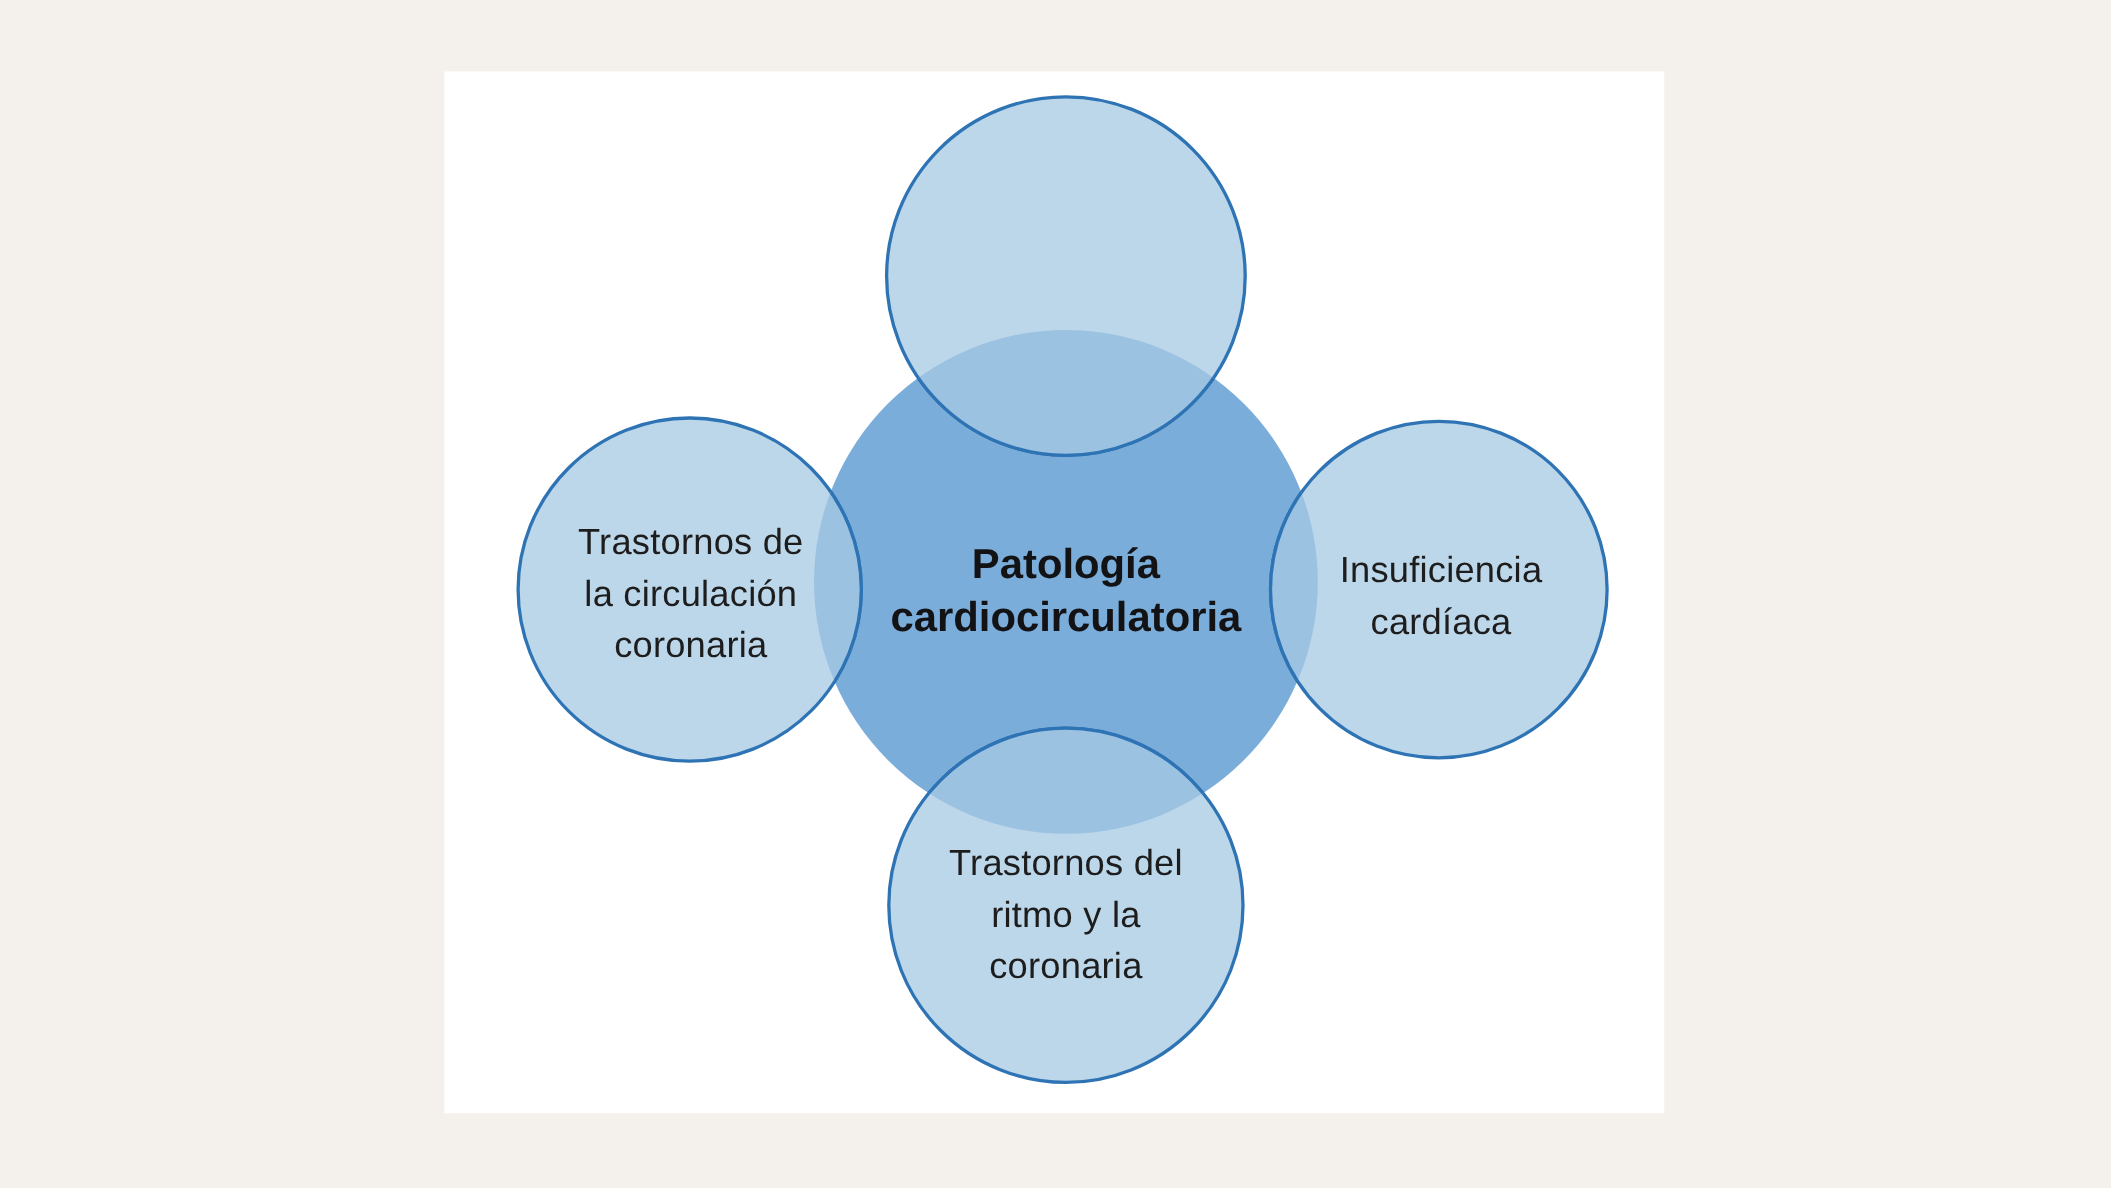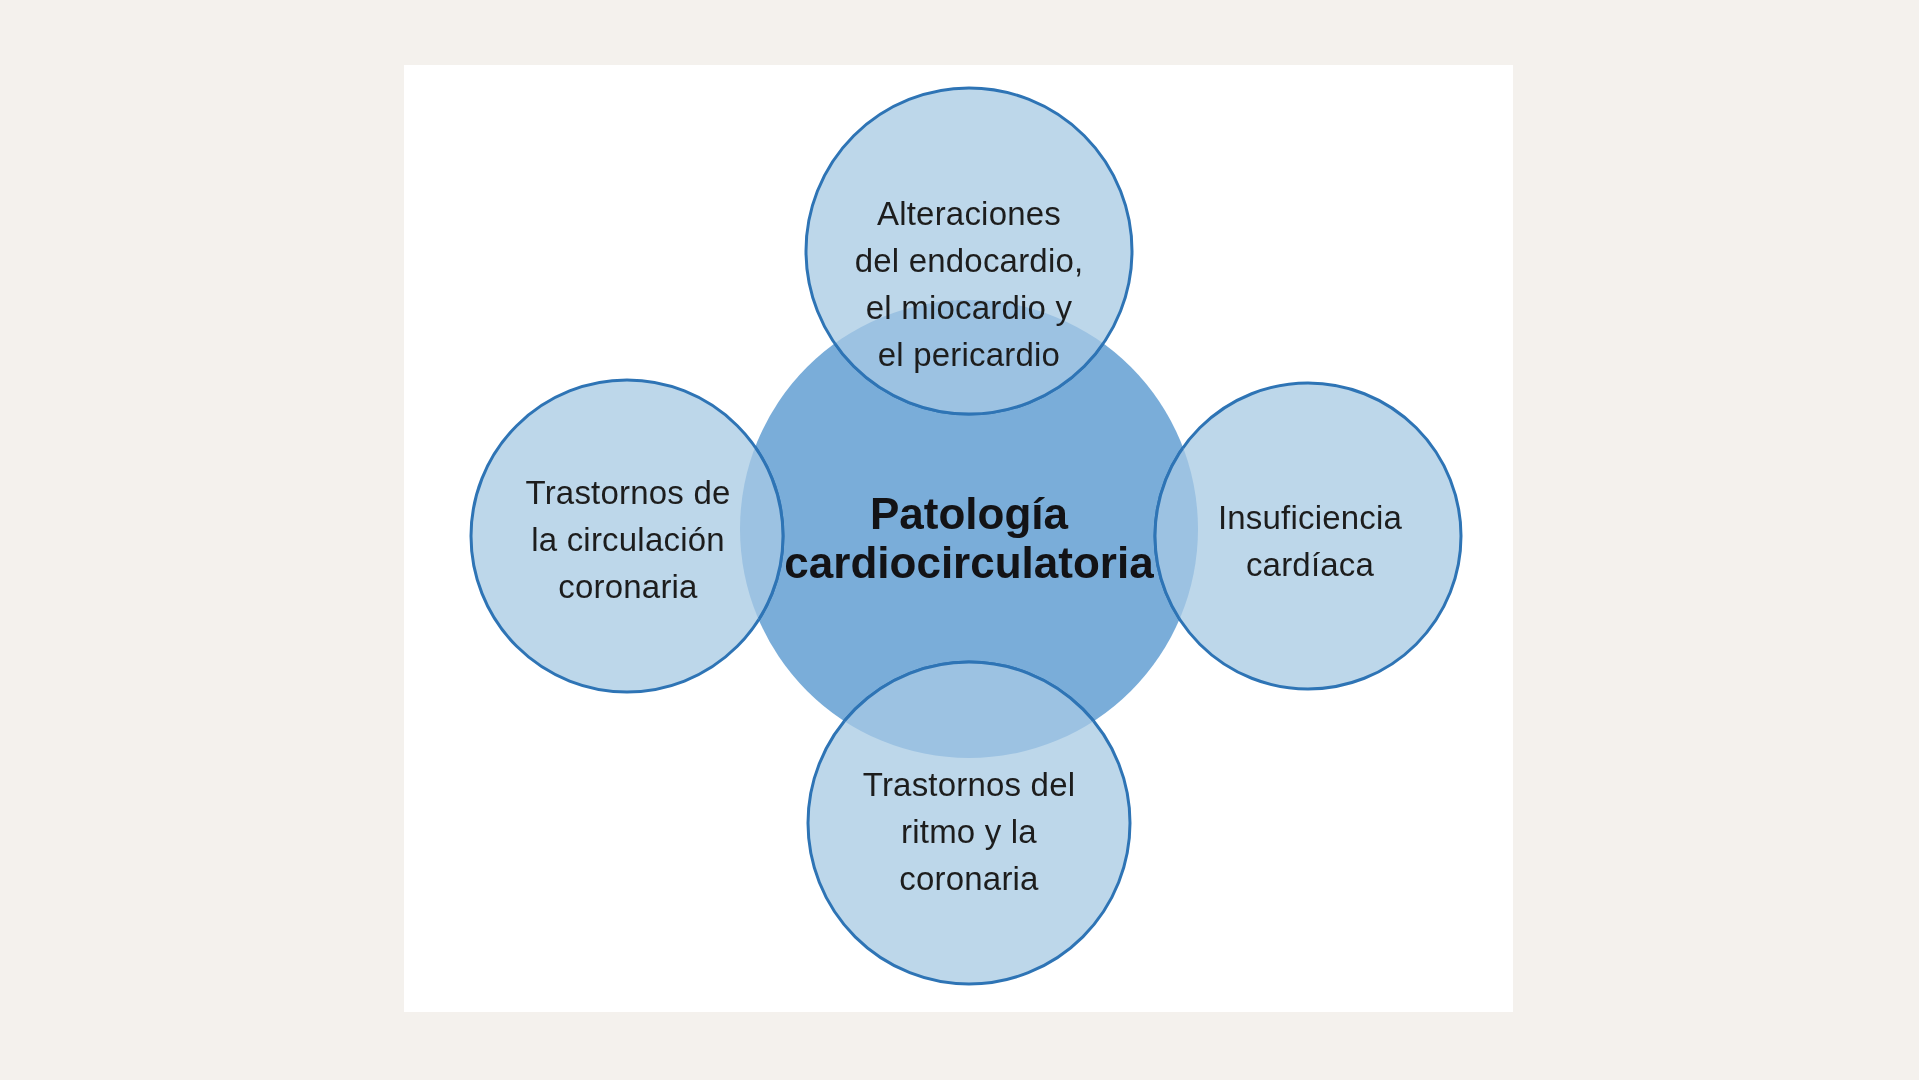--- a/index.html
+++ b/index.html
@@ -48,21 +48,21 @@
     transform: translate(-50%, -50%);
     white-space: pre-line;
     text-align: center;
     color: var(--node-text);
     font-size: 33px;
     line-height: 47px;
     letter-spacing: 0.2px;
   }
   .label-center {
     left: 969px; top: 538px;
-    font-size: 44px;
+    font-size: 38px;
     font-weight: 700;
     line-height: 49px;
     color: var(--center-text);
     letter-spacing: 0px;
   }
   .label-top    { left: 969px;  top: 284px; }
   .label-left   { left: 628px;  top: 539px; }
   .label-right  { left: 1310px; top: 541px; }
   .label-bottom { left: 969px;  top: 831px; }
 </style>
@@ -90,24 +90,20 @@
     <circle class="node-base" cx="1308" cy="536" r="153"></circle>
     <circle class="node-lens" cx="1308" cy="536" r="153" clip-path="url(#centerClip)"></circle>
 
     <circle class="node-base" cx="969" cy="823" r="161"></circle>
     <circle class="node-lens" cx="969" cy="823" r="161" clip-path="url(#centerClip)"></circle>
   </svg>
 
   <div class="label label-center">Patología
 cardiocirculatoria</div>
 
-  <div class="label label-top">Alteraciones
-del endocardio,
-el miocardio y
-el pericardio</div>
 
   <div class="label label-left">Trastornos de
 la circulación
 coronaria</div>
 
   <div class="label label-right">Insuficiencia
 cardíaca</div>
 
   <div class="label label-bottom">Trastornos del
 ritmo y la

